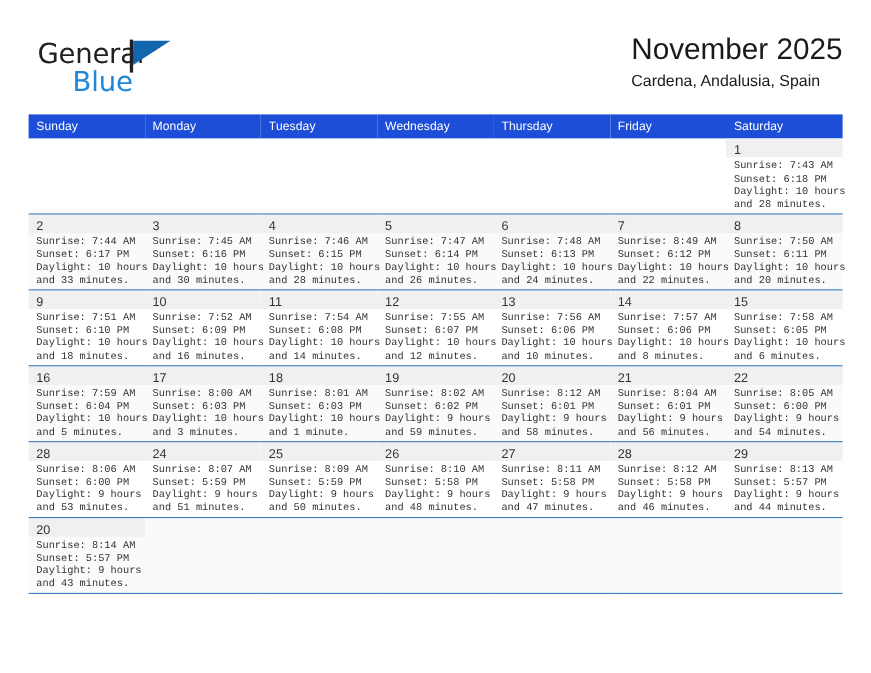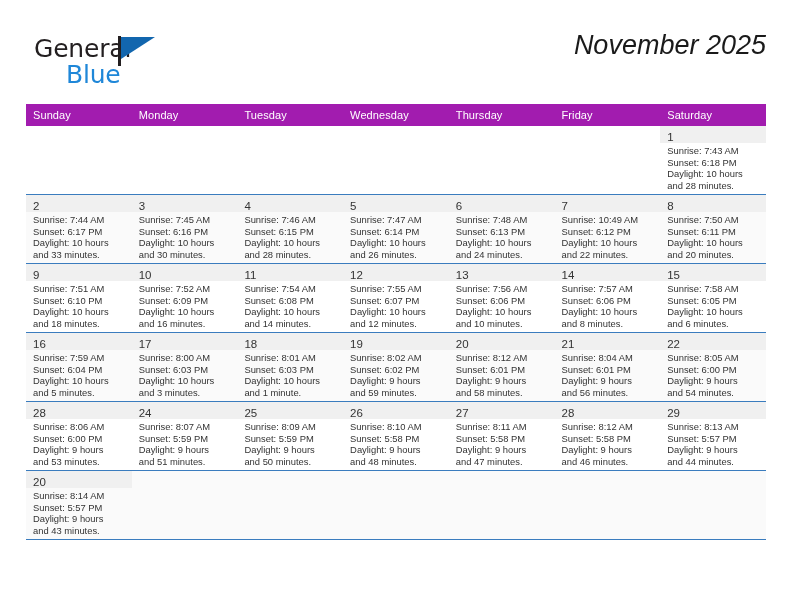--- a/index.html
+++ b/index.html
@@ -72,21 +72,20 @@
     color: #1f87d8;
     font-family: "DejaVu Sans", sans-serif;
     font-weight: 400;
   }
 
   .title-block {
     position: absolute;
     right: 0;
     top: 0;
     text-align: left;
-    font-style: italic;
   }
   .cal-title {
     font-size: 27px;
     color: #1a1a1a;
     line-height: 34px;
     font-weight: 400;
     white-space: nowrap;
   }
   .cal-subtitle {
     font-size: 14.5px;
@@ -99,21 +98,21 @@
   
   .calendar {
     position: absolute;
     left: 26px;
     top: 104px;
     width: 740px;
     border-collapse: collapse;
     table-layout: fixed;
   }
   .calendar th {
-    background: #a21caf;
+    background: #1d4ed8;
     color: #ffffff;
     font-size: 11px;
     font-weight: 400;
     text-align: left;
     padding: 5px 0 5px 7px;
     height: 11px;
     border: none;
     vertical-align: middle;
     letter-spacing: 0.1px;
   }
@@ -138,20 +137,21 @@
     padding: 1px 0 0 7px;
     box-sizing: border-box;
   }
   .daynum {
     font-size: 11.5px;
     color: #333333;
     line-height: 15px;
   }
   .cell-lines {
     padding: 2px 4px 0 7px;
+    font-family: Liberation Mono, monospace;
   }
   .cell-line {
     font-size: 9.4px;
     line-height: 11.6px;
     color: #333333;
     white-space: nowrap;
   }
   td.blank {
     background: #ffffff;
   }
@@ -168,20 +168,21 @@
 
     <div class="brand">
       <span class="brand-general">General</span>
       <span class="brand-flagpole"></span>
       <span class="brand-flag"></span>
       <span class="brand-blue">Blue</span>
     </div>
 
     <div class="title-block">
       <div class="cal-title">November 2025</div>
+      <div class="cal-subtitle">Cardena, Andalusia, Spain</div>
     </div>
 
   </div>
 
   <table class="calendar">
     <thead>
       <tr>
         <th>Sunday</th>
         <th>Monday</th>
         <th>Tuesday</th>
@@ -294,21 +295,21 @@
                 <div class="cell-line">Sunset: 6:13 PM</div>
                 <div class="cell-line">Daylight: 10 hours</div>
                 <div class="cell-line">and 24 minutes.</div>
               </div>
             </div>
           </td>
           <td>
             <div class="cell-inner">
               <div class="daynum-bar"><span class="daynum">7</span></div>
               <div class="cell-lines">
-                <div class="cell-line">Sunrise: 10:49 AM</div>
+                <div class="cell-line">Sunrise: 8:49 AM</div>
                 <div class="cell-line">Sunset: 6:12 PM</div>
                 <div class="cell-line">Daylight: 10 hours</div>
                 <div class="cell-line">and 22 minutes.</div>
               </div>
             </div>
           </td>
           <td>
             <div class="cell-inner">
               <div class="daynum-bar"><span class="daynum">8</span></div>
               <div class="cell-lines">

